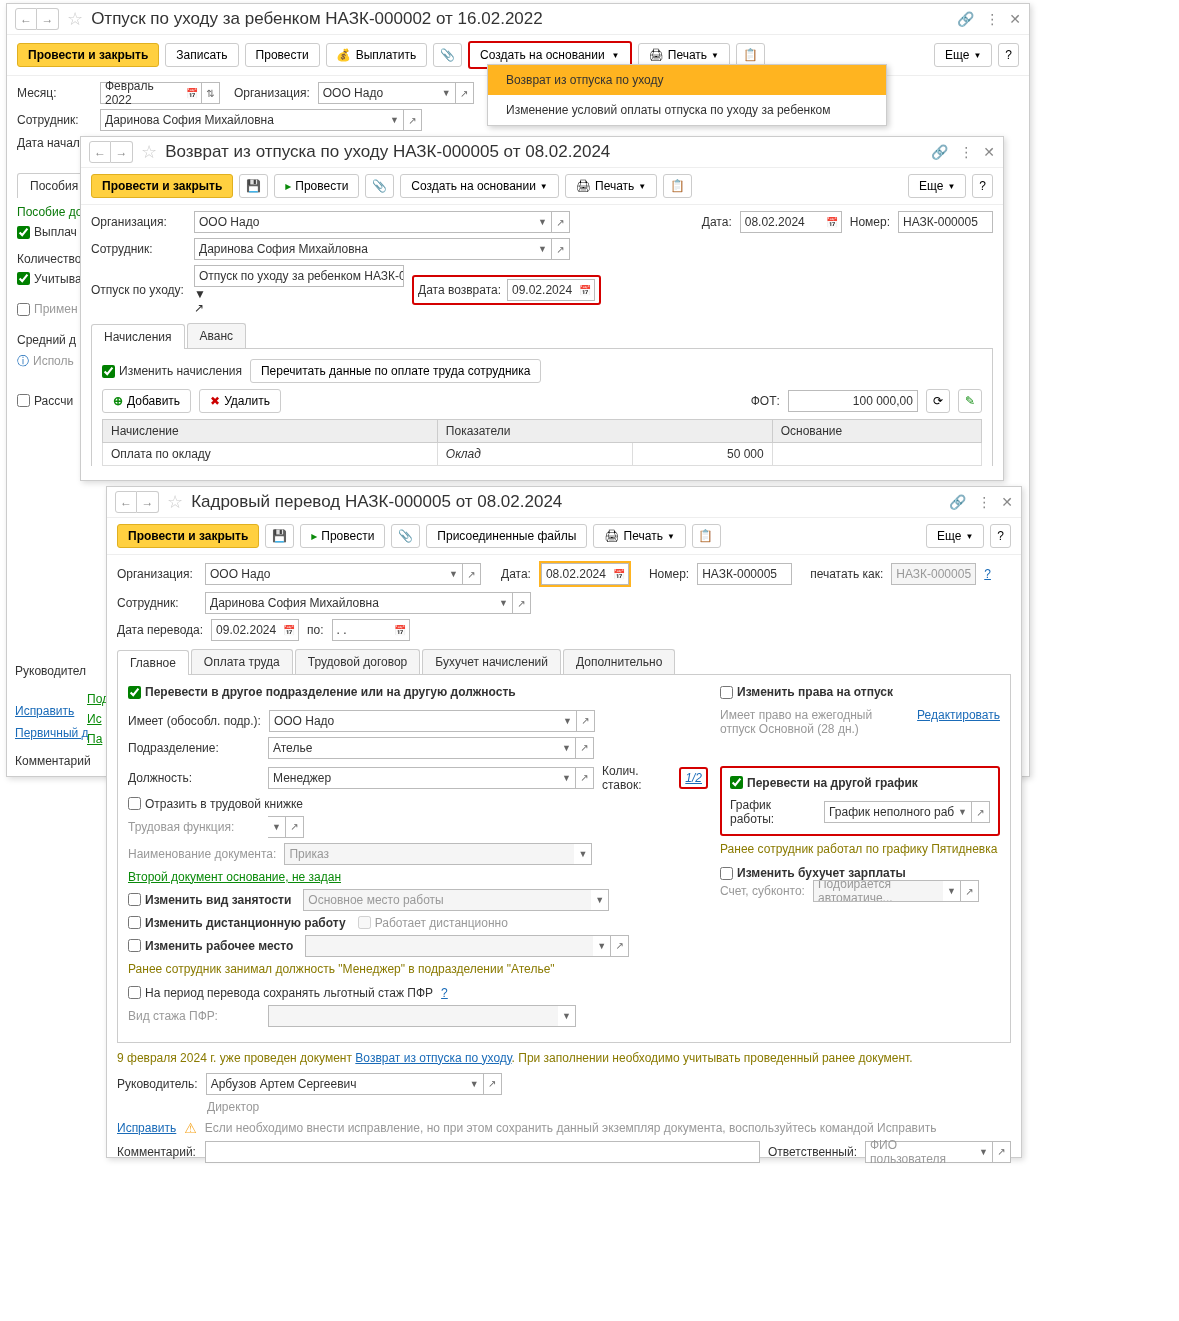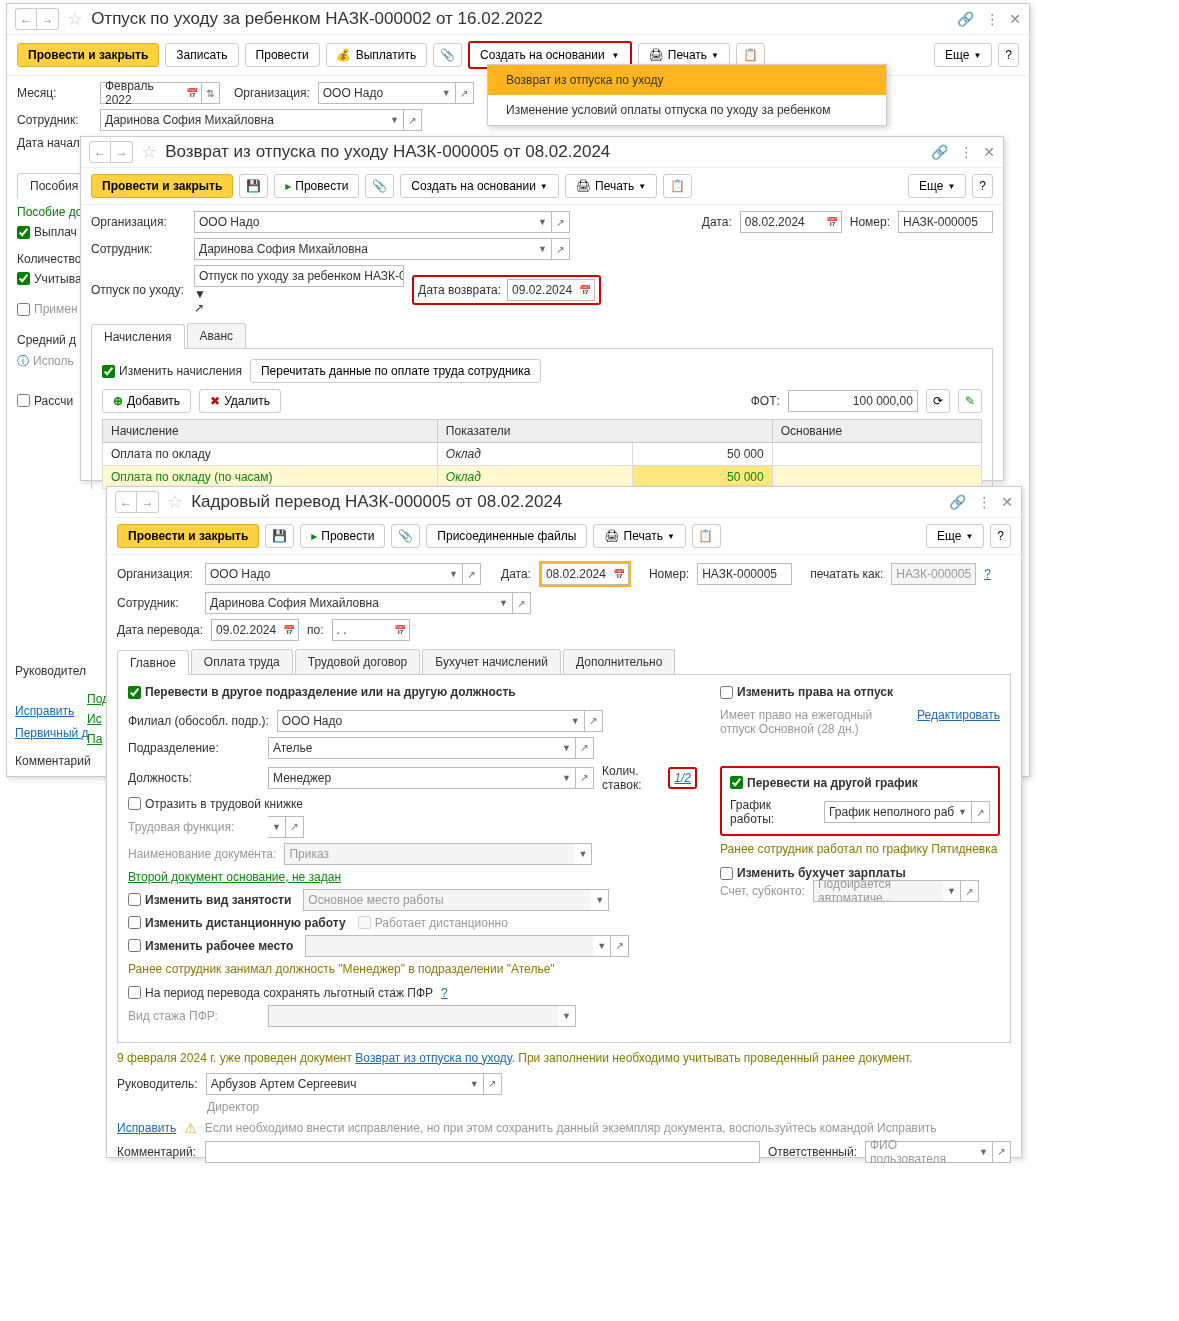--- a/index.html
+++ b/index.html
@@ -304,26 +304,20 @@
           <th style="width:240px;">Начисление</th>
           <th colspan="2">Показатели</th>
           <th style="width:150px;">Основание</th>
         </tr>
         <tr>
           <td>Оплата по окладу</td>
           <td class="italic" style="width:140px;">Оклад</td>
           <td style="text-align:right; width:100px;">50 000</td>
           <td></td>
         </tr>
-        <tr style="background:#fff8d0;">
-          <td style="color:#0a8a0a;">Оплата по окладу (по часам)</td>
-          <td class="italic" style="color:#0a8a0a;">Оклад</td>
-          <td style="text-align:right; background:#ffe780; color:#0a8a0a;">50 000</td>
-          <td></td>
-        </tr>
       </tbody>
         </table>
     </div>
   </div>
 </div>
 
 <div class="window" style="left:106px; top:486px; width:916px; height:672px;">
   <div class="titlebar">
     <div class="navbtns">
         <div class="navbtn">←</div>
@@ -410,29 +404,29 @@
         </div>
     </div>
 
     <div class="tabs">
       <div class="tab active">Главное</div>
       <div class="tab">Оплата труда</div>
       <div class="tab">Трудовой договор</div>
       <div class="tab">Бухучет начислений</div>
       <div class="tab">Дополнительно</div>
     </div>
-    <div class="tabcontent" style="display:flex; gap:23px;">
+    <div class="tabcontent" style="display:flex; gap:12px;">
 
       <div style="flex:1; min-width:490px;">
         <label class="chk bold green-chk">
             <input type="checkbox" checked="" style="">
             <span>Перевести в другое подразделение или на другую должность</span>
           </label>
         <div class="row" style="margin-top:8px;">
-          <span class="lbl" style="min-width:132px;">Филиал (обособл. подр.):</span>
+          <span class="lbl" style="min-width:132px;">Имеет (обособл. подр.):</span>
           <div class="combo">
               <div class="input" style="width:290px;">ООО Надо</div>
               <div class="dd">▼</div>
               <div class="ext">↗</div>
             </div>
         </div>
         <div class="row">
           <span class="lbl" style="min-width:132px;">Подразделение:</span>
           <div class="combo">
               <div class="input" style="width:290px;">Ателье</div>

